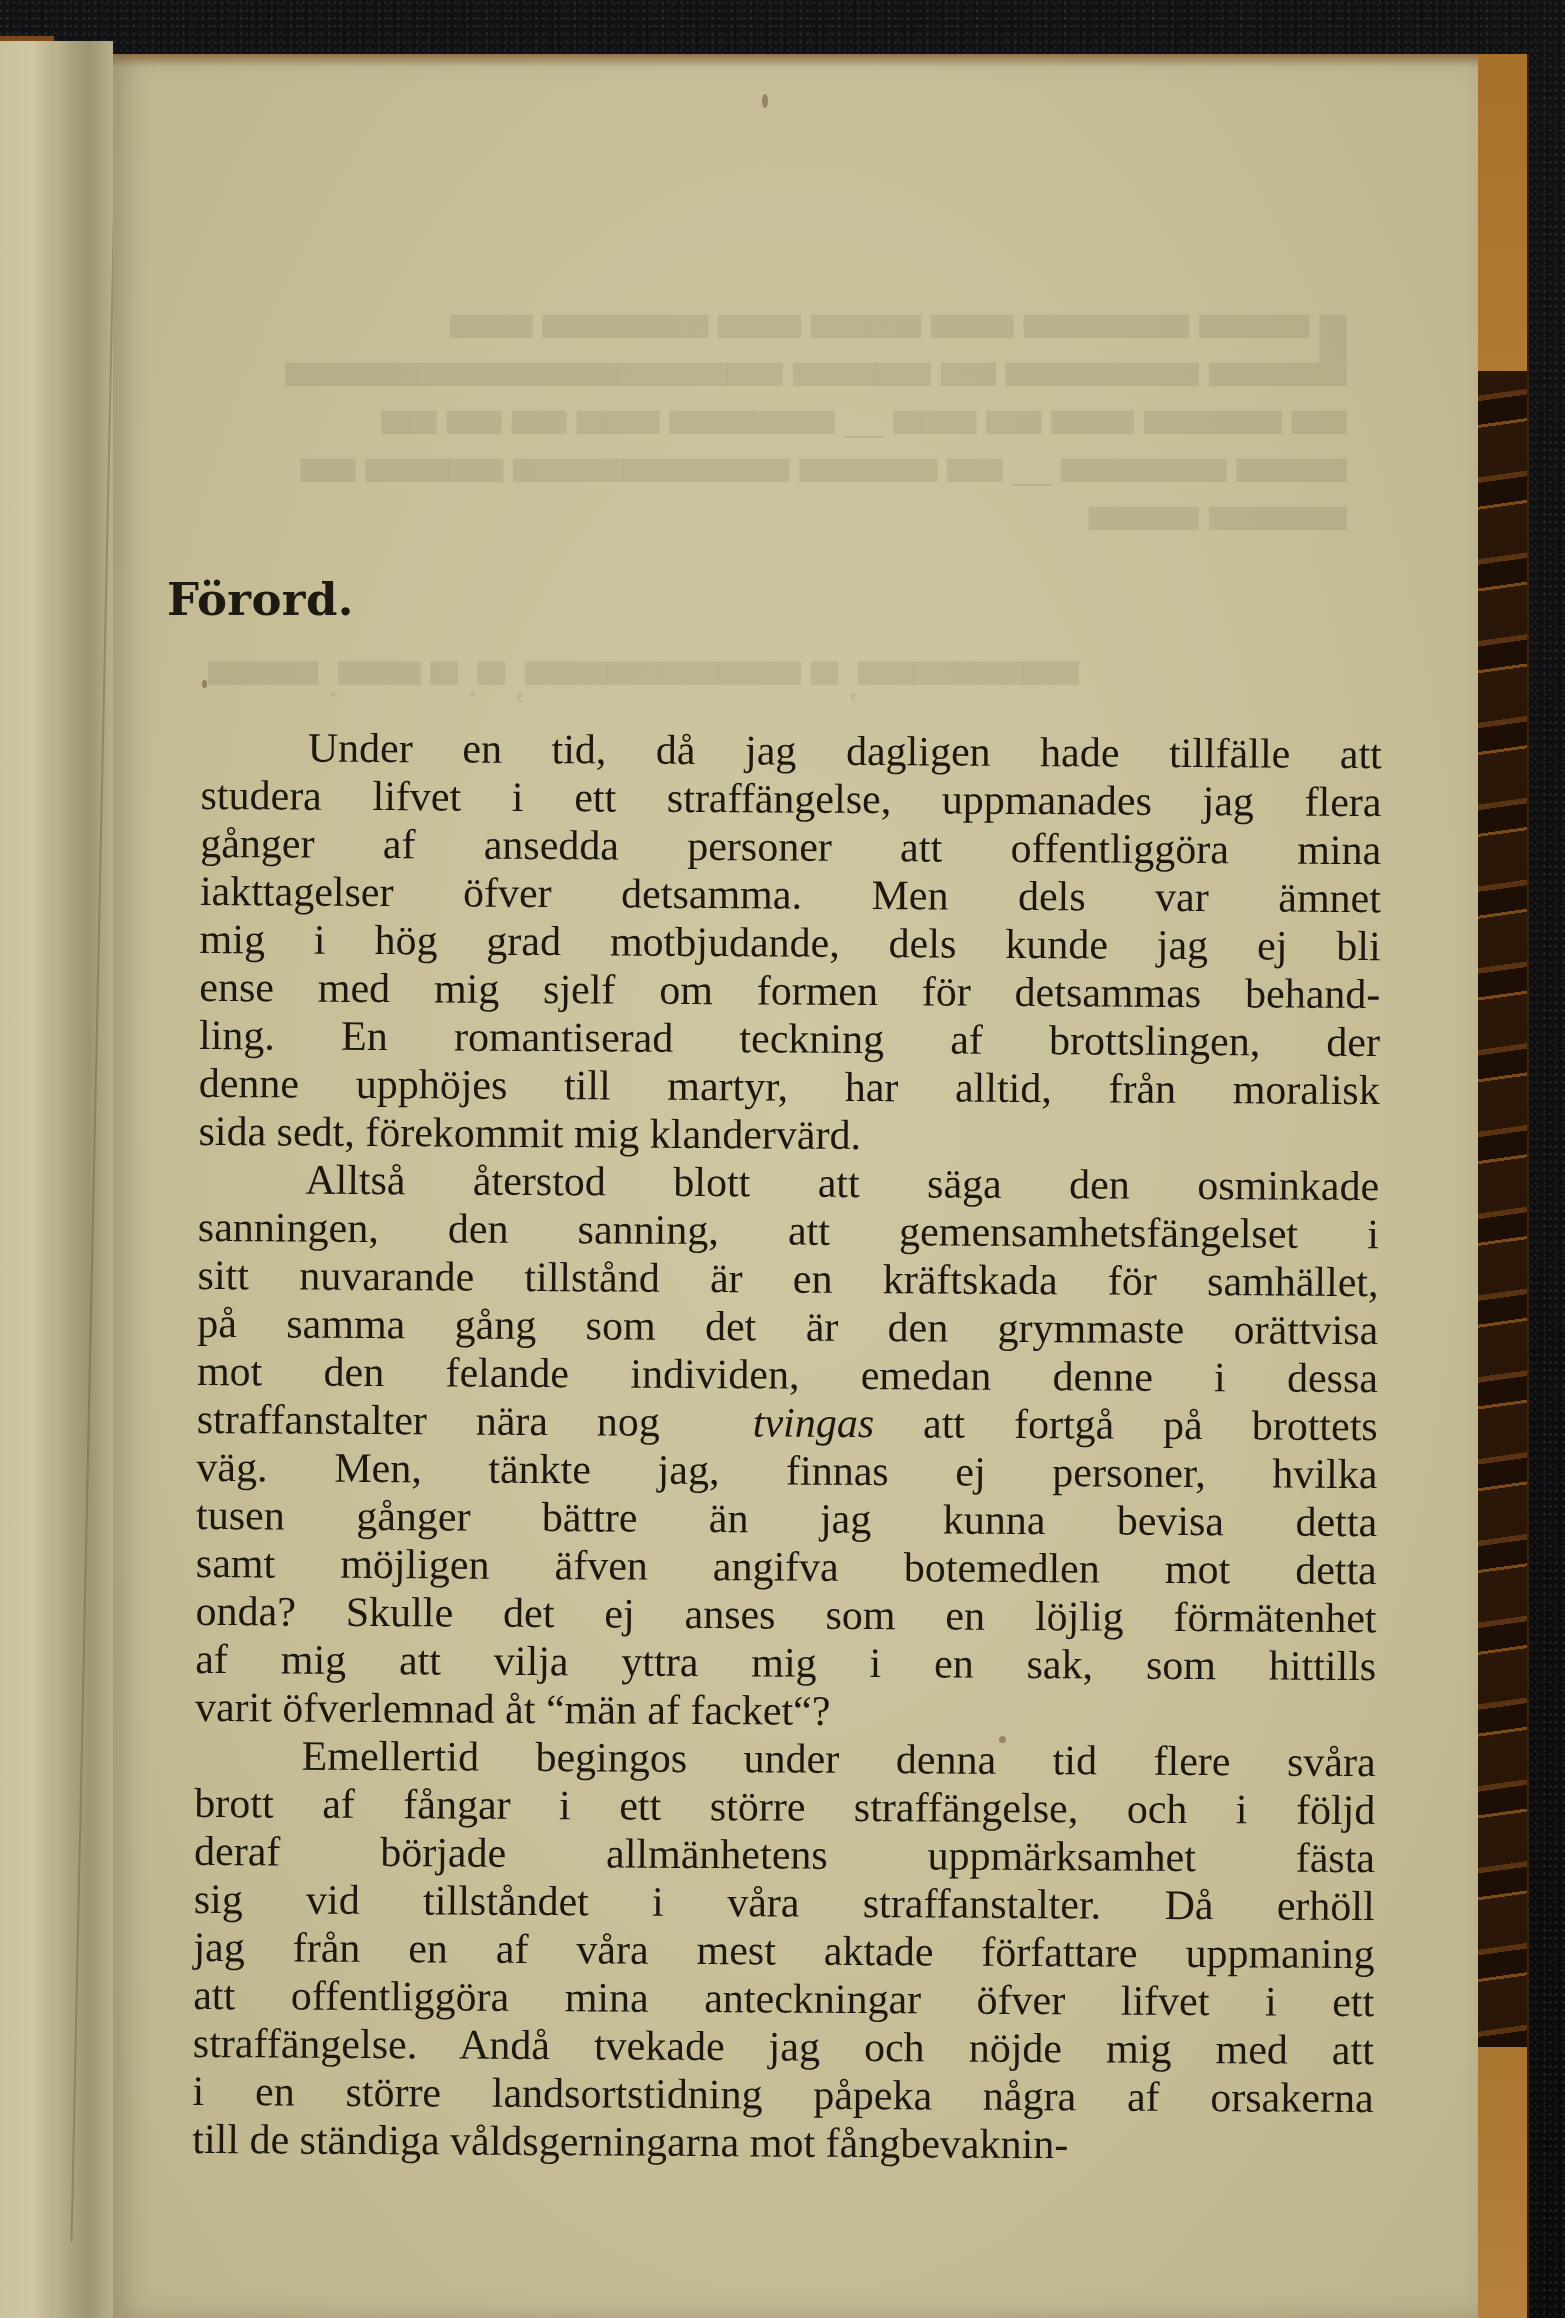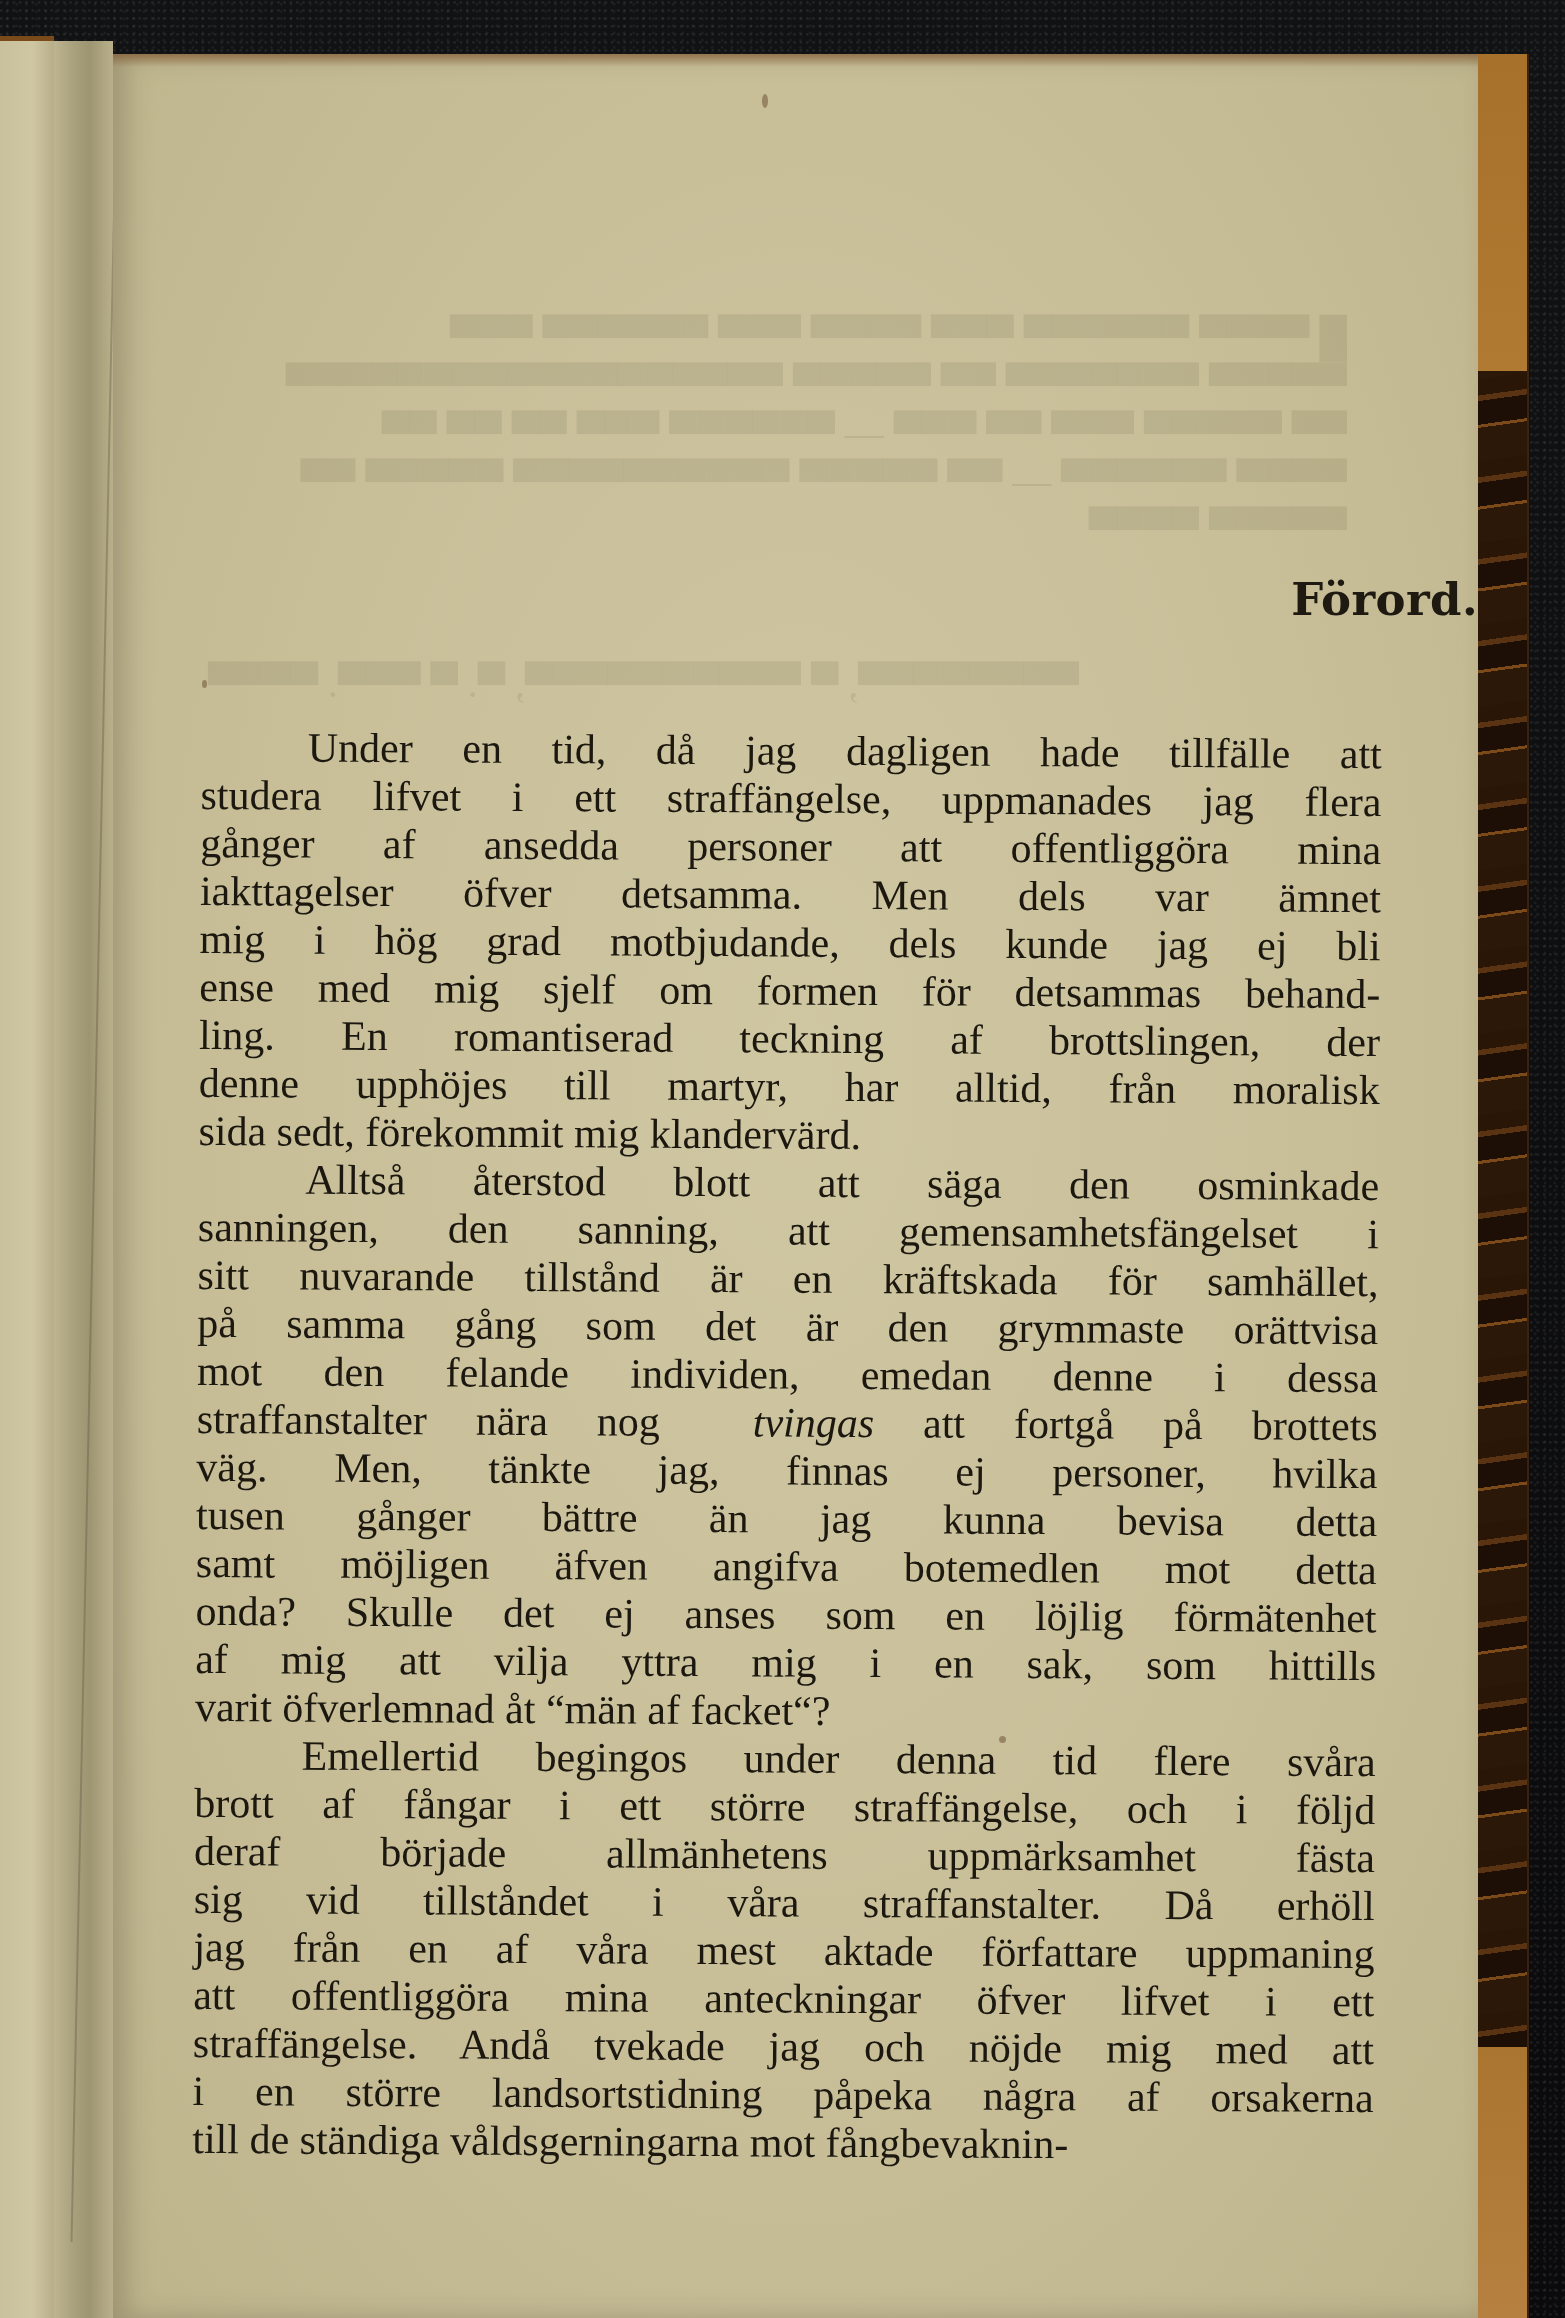--- a/index.html
+++ b/index.html
@@ -65,21 +65,21 @@
       font-size: 39px; line-height: 48px;
       transform: scaleX(-1);
       user-select: none;
     }
     .ghost div { white-space: nowrap; }
     .ghost .sig { margin-top: 107px; padding-left: 268px; }
 
     
     .heading {
       position: absolute; left: 0; width: 100%; top: 519px;
-      text-align: right;
+      text-align: left;
       font-family: "DejaVu Serif", "Liberation Serif", serif;
       font-weight: bold;
       font-size: 45px;
       color: #1e1a12;
       letter-spacing: 0.4px;
       padding-left: 54px;
       box-sizing: border-box;
     }
 
     

